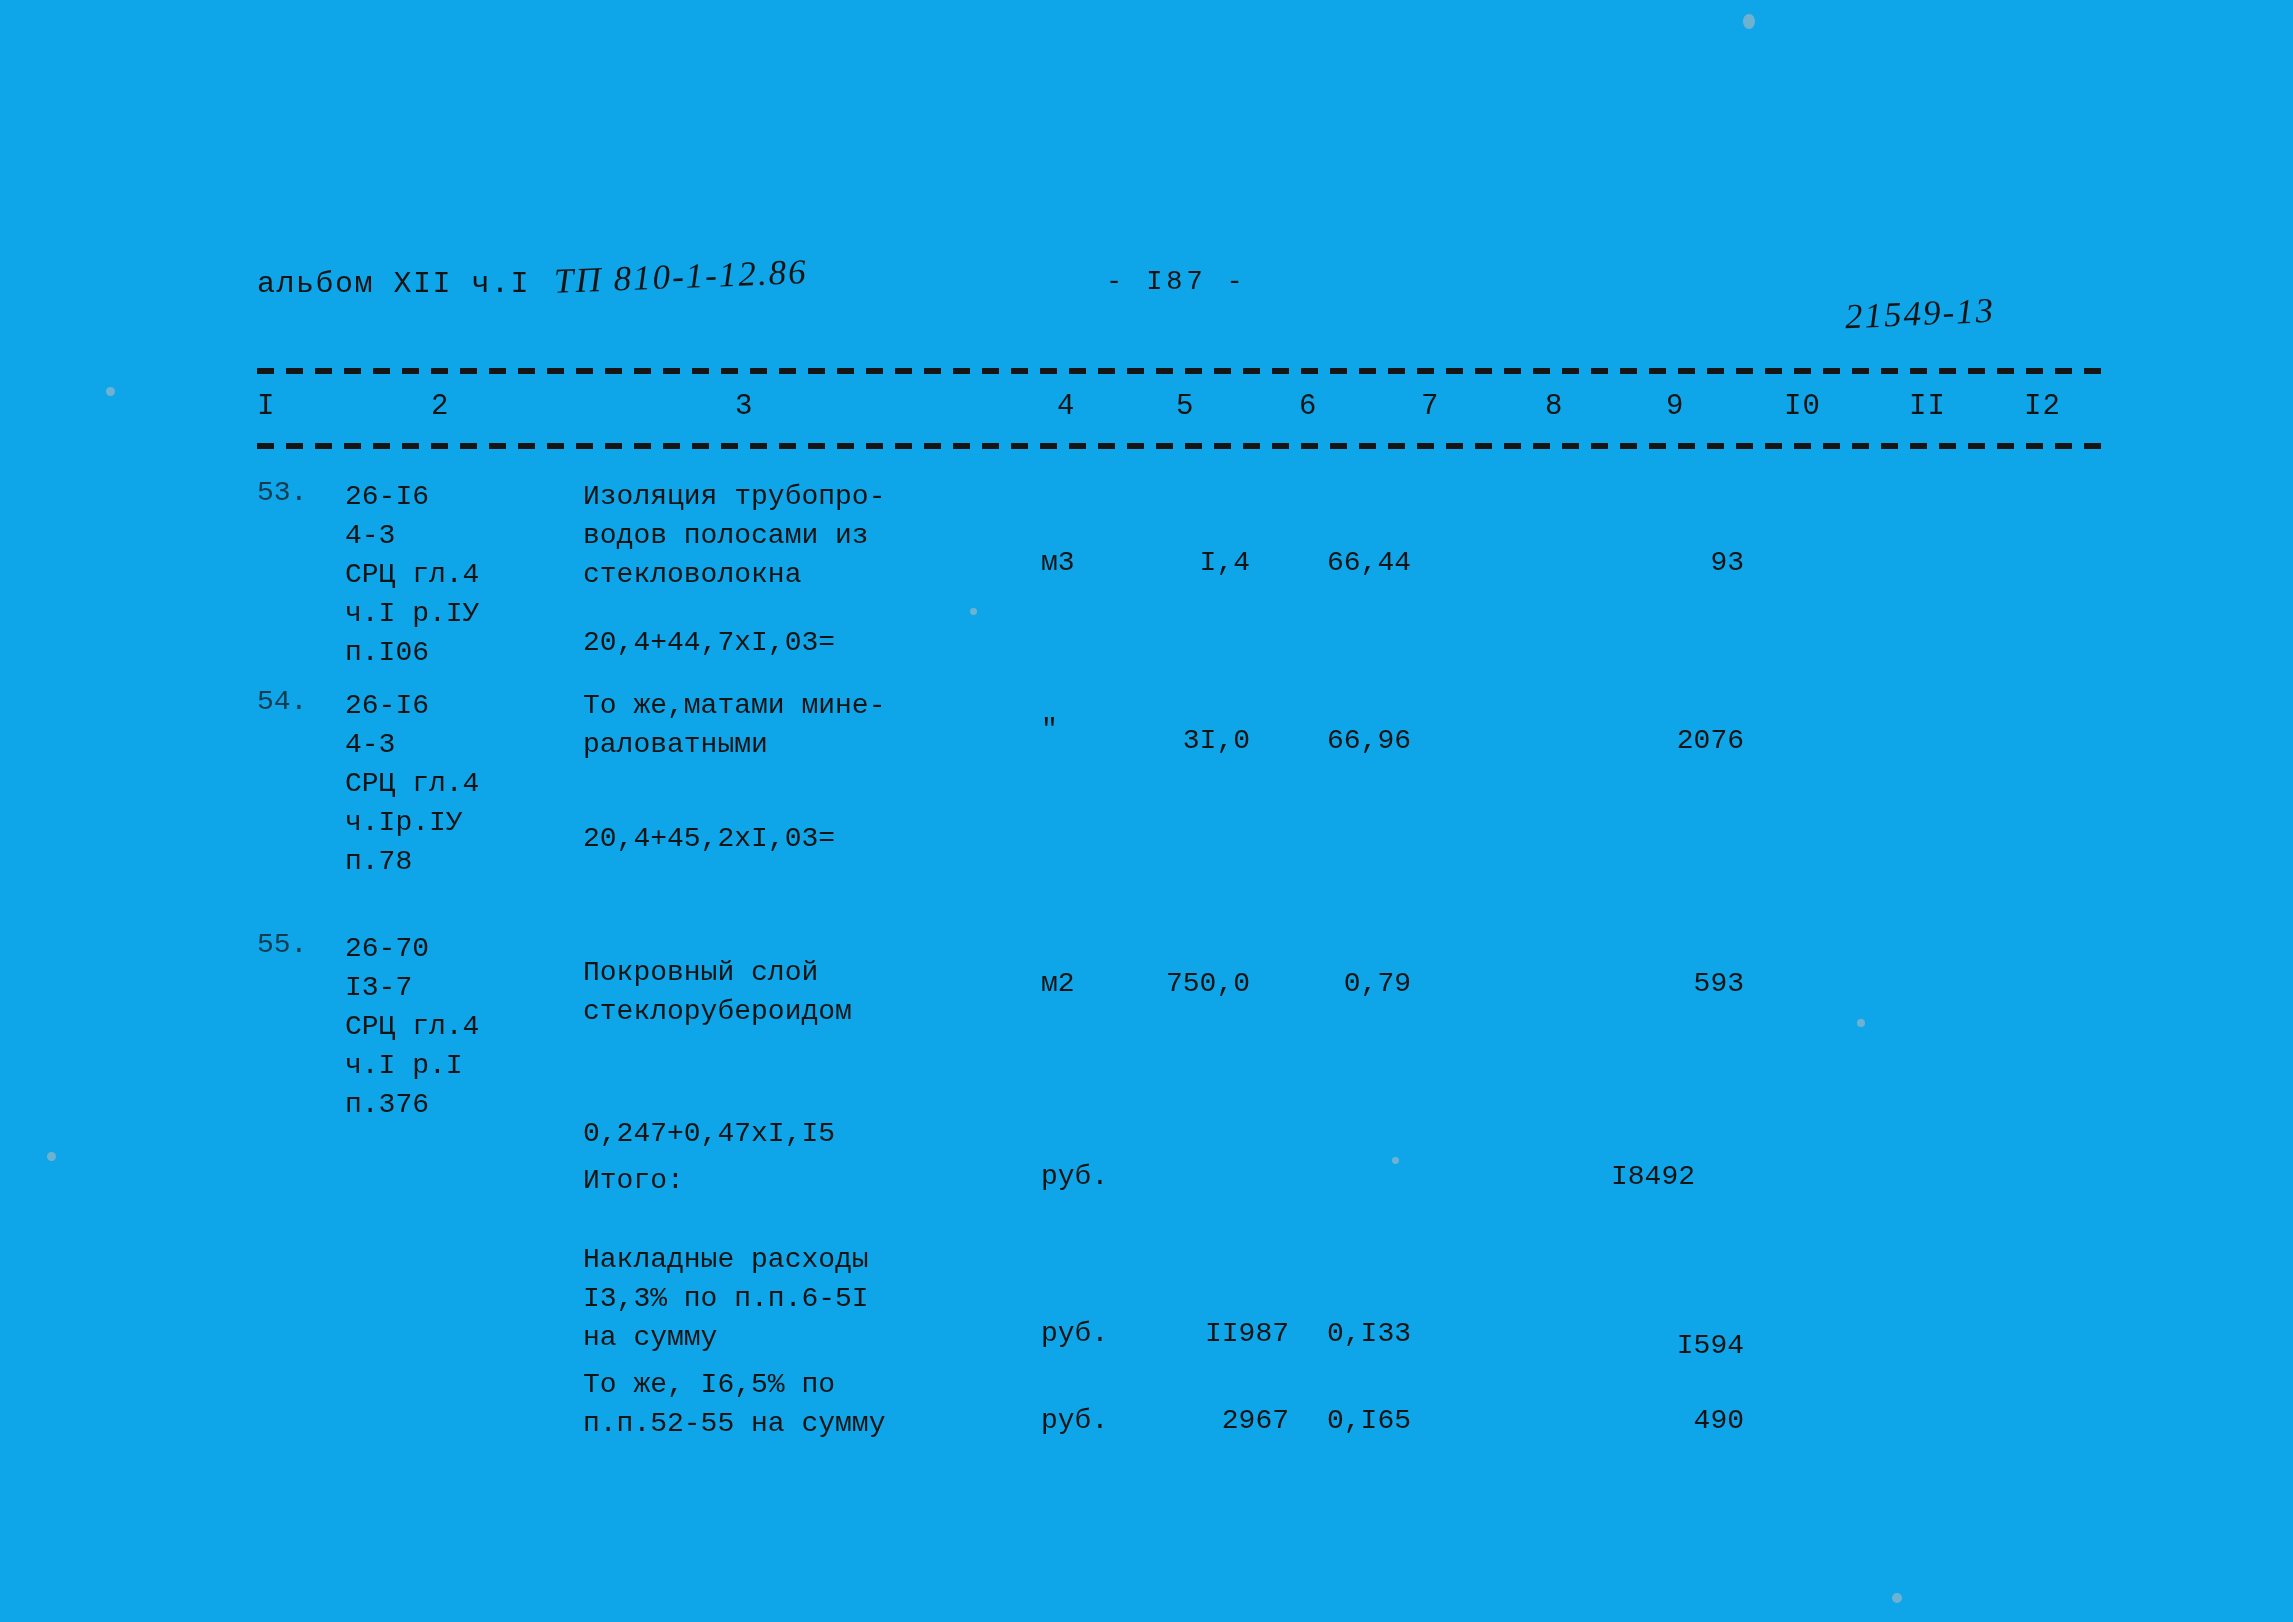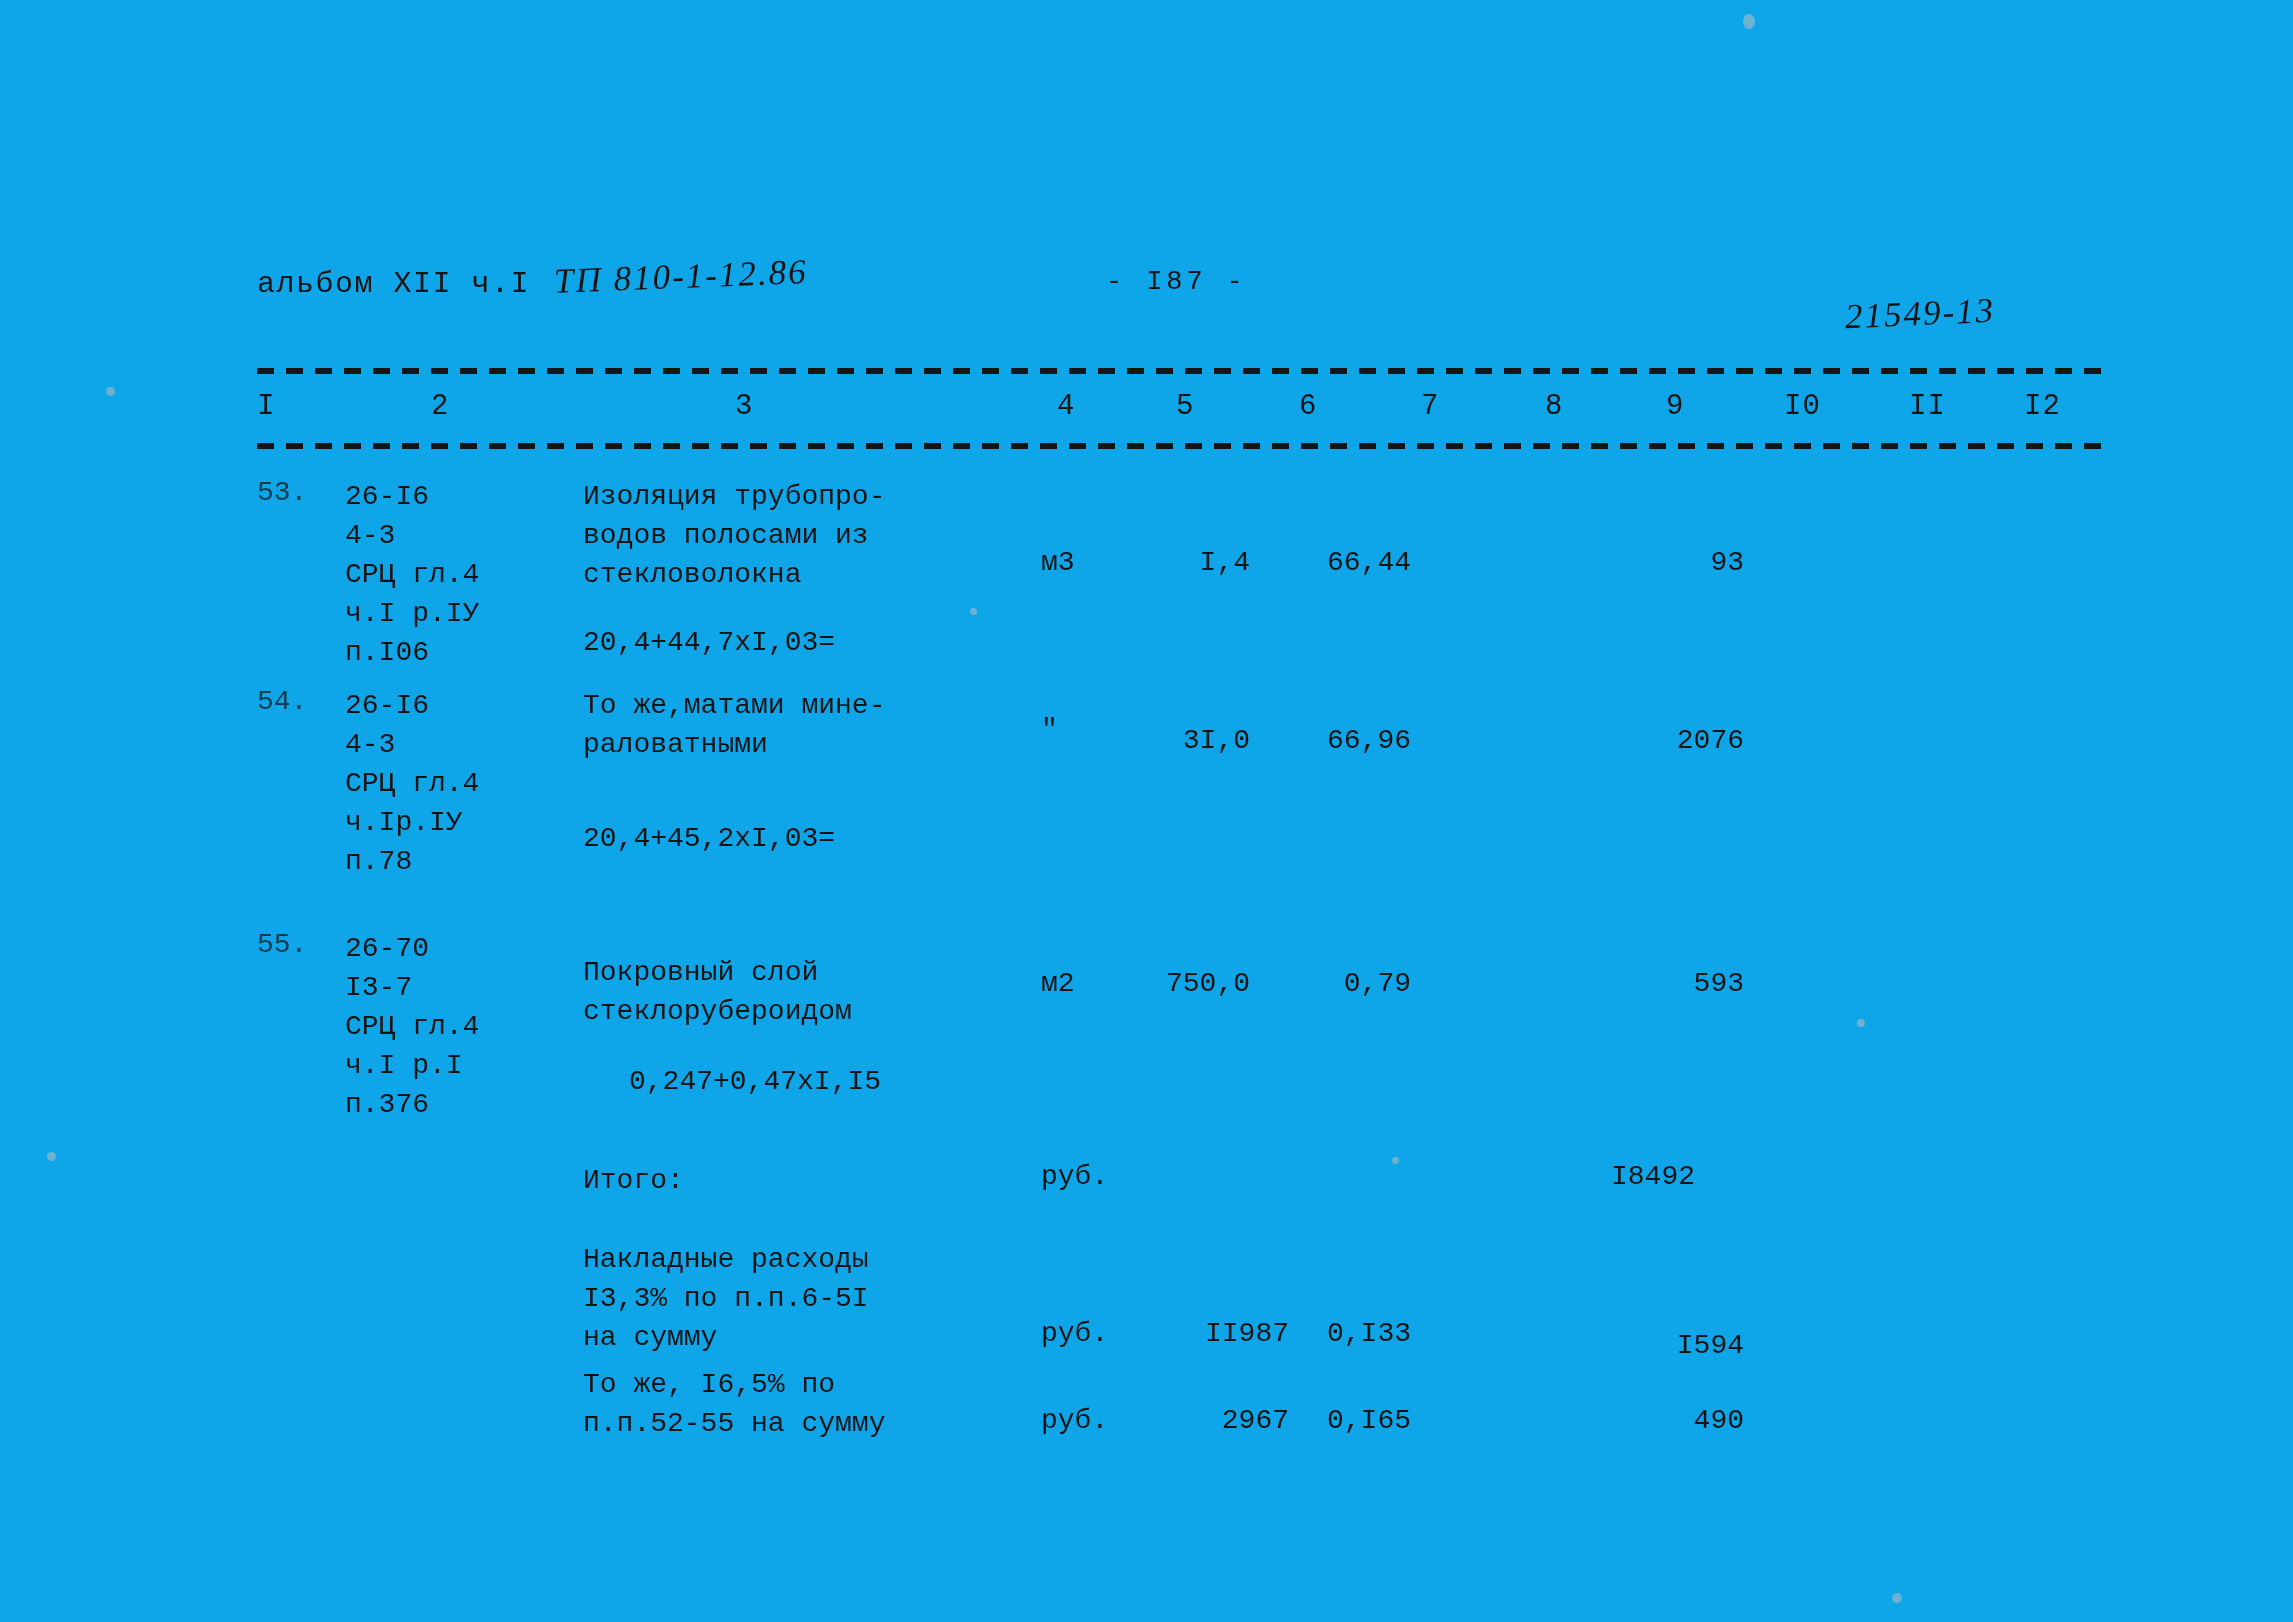--- a/index.html
+++ b/index.html
@@ -223,21 +223,21 @@
 
   <div class="row">
     <div class="c-num faded" style="top:929px;">55.</div>
     <div class="c-code" style="top:929px;">26-70
 I3-7
 СРЦ гл.4
 ч.I р.I
 п.376</div>
     <div class="c-desc" style="top:929px;margin-top:24px;">Покровный слой
 стеклорубероидом</div>
-    <div class="c-formula" style="top:1066px;margin-left:46px;">0,247+0,47хI,I5</div>
+    <div class="c-formula" style="top:1118px;">0,247+0,47хI,I5</div>
     <div class="c-unit" style="top:968px;">м2</div>
     <div class="c-qty" style="top:968px;">750,0</div>
     <div class="c-price" style="top:968px;">0,79</div>
     <div class="c-total" style="top:968px;">593</div>
   </div>
 
   <div class="row">
     <div class="c-desc" style="top:1161px;">Итого:</div>
     <div class="c-unit" style="top:1161px;">руб.</div>
     <div class="c-total" style="top:1161px; left:1509px;">I8492</div>

